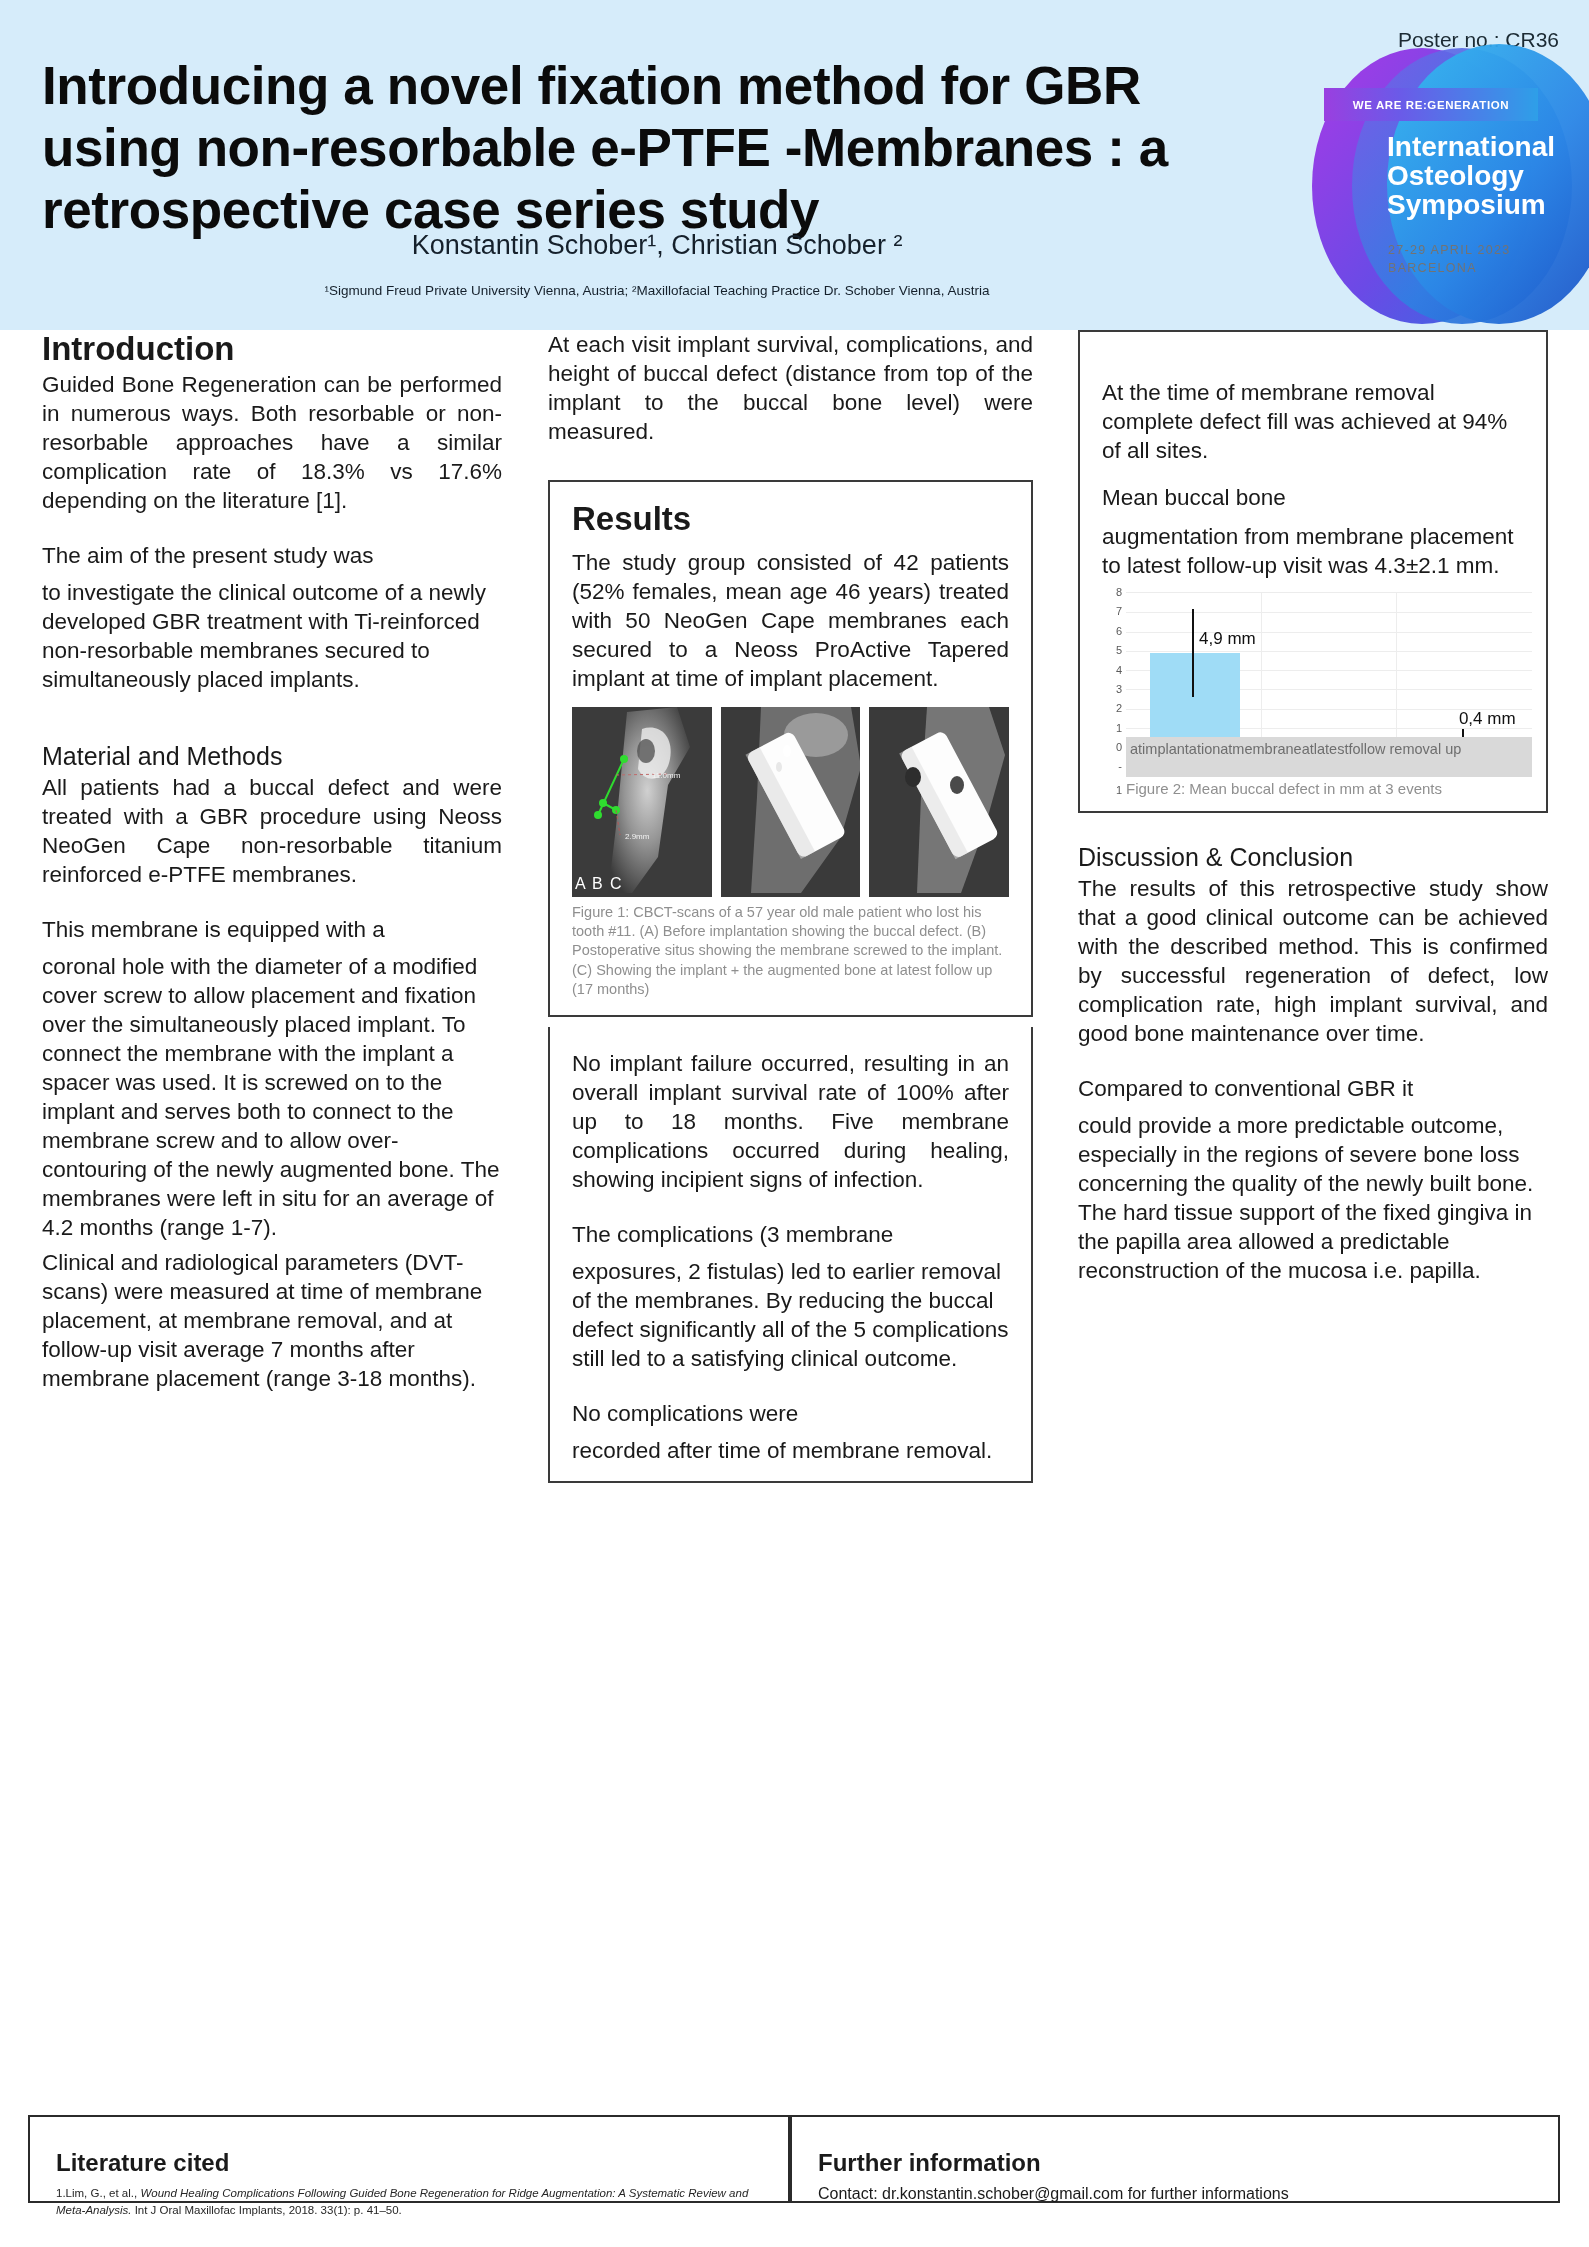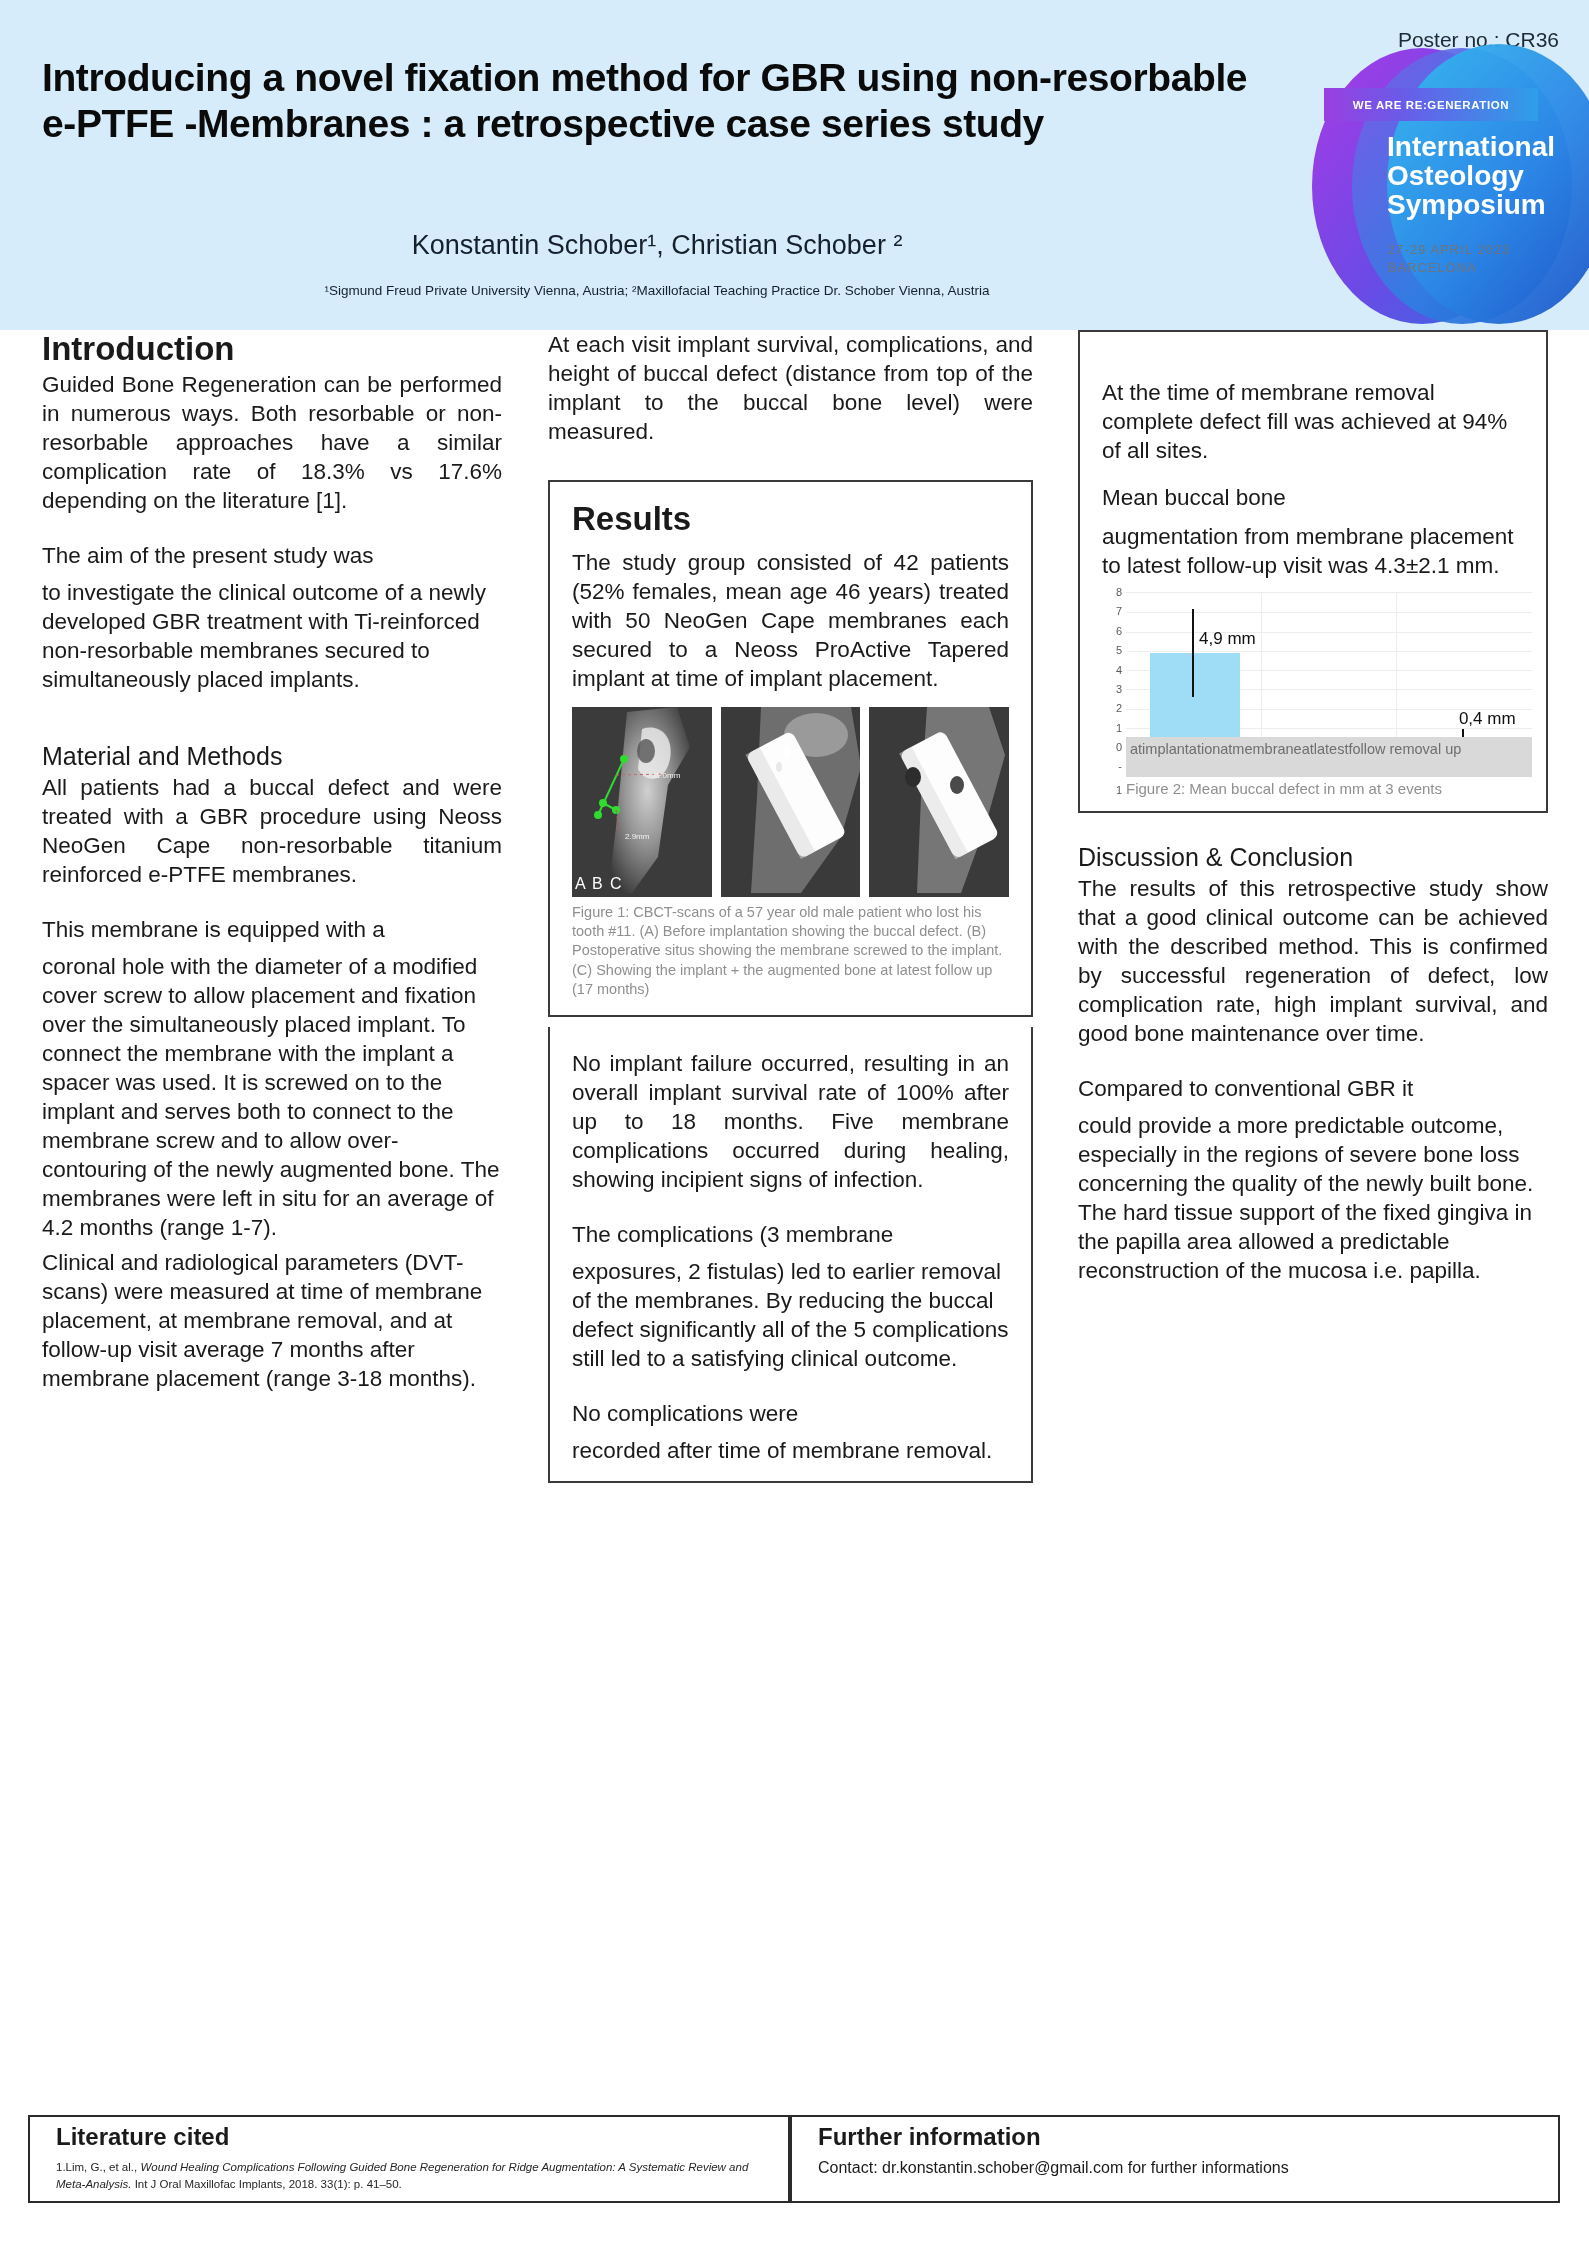--- a/index.html
+++ b/index.html
@@ -20,21 +20,21 @@
     background:#d6ecfa;
     overflow:hidden;
   }
   .poster-no {
     position:absolute; right:30px; top:28px;
     font-size:21px; color:#1b2a33;
     font-family:"Liberation Sans", sans-serif;
   }
   .title {
     position:absolute; left:42px; top:55px; width:1230px;
-    font-size:39px; line-height:1.17; font-weight:bold;
+    font-size:53px; line-height:1.17; font-weight:bold;
     color:#0b0b0b; letter-spacing:-0.4px;
     font-family:"Liberation Sans", sans-serif;
   }
   .authors {
     position:absolute; left:42px; top:230px; width:1230px;
     text-align:center; font-size:27px; color:#15202b;
     font-family:"Liberation Sans", sans-serif;
   }
   .affil {
     position:absolute; left:42px; top:283px; width:1230px;
@@ -134,21 +134,21 @@
   .chart-cap {
     font-size:15px; color:#8f8f8f; margin-top:3px; padding-left:24px;
     font-family:"Liberation Sans", sans-serif;
   }
 
   
   .footer { position:absolute; left:0; top:2115px; width:1589px; height:132px; }
   .fbox {
     position:absolute; top:0; height:88px;
     border:2px solid #2b2b2b; background:#ffffff;
-    padding:6px 26px;
+    padding:32px 26px;
   }
   .fbox-left  { left:28px;  width:762px; }
   .fbox-right { left:790px; width:770px; }
   .fbox h3 {
     margin:0 0 8px 0; font-size:24px; font-weight:bold;
     font-family:"Liberation Sans", sans-serif;
   }
   .ref { font-size:11.5px; line-height:1.5; color:#262626;
          font-family:"Liberation Sans", sans-serif; }
   .ref i { font-style:italic; }

